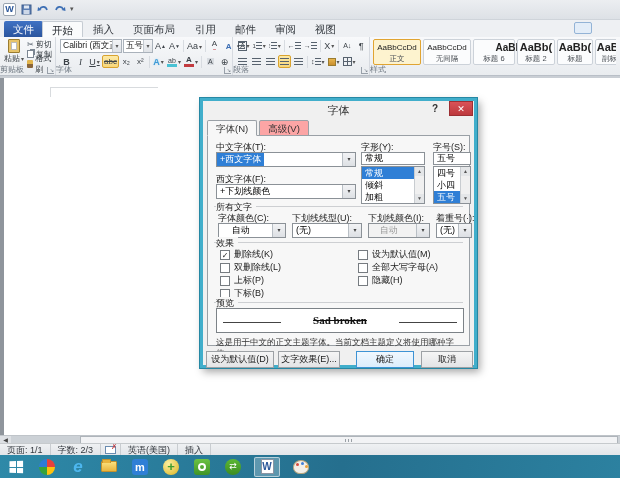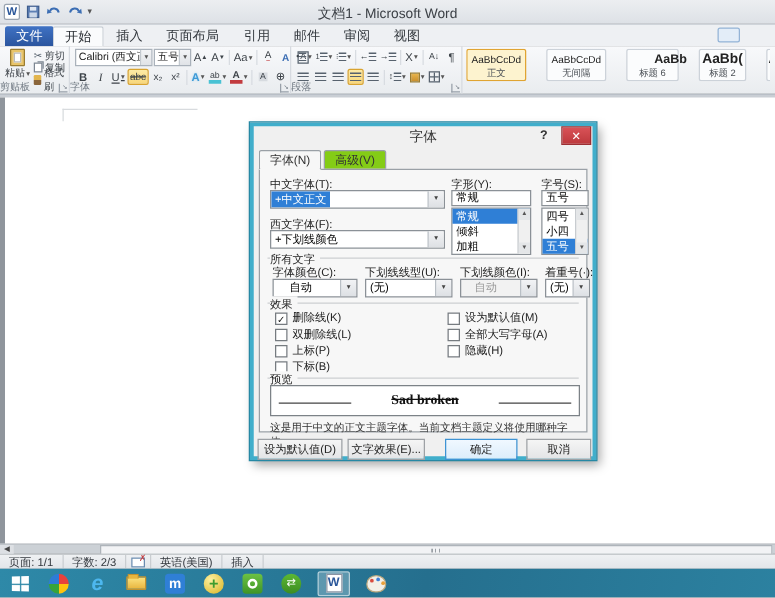--- a/index.html
+++ b/index.html
@@ -55,21 +55,21 @@
   .clipicon { width:12px; height:14px; margin:0 auto; background:#e8c46a; border:1px solid #9a7c30; border-radius:1px; position:relative; }
   .clipicon::after { content:""; position:absolute; left:2px; top:2px; right:2px; bottom:2px; background:#fff; border:1px solid #bbb; }
   .pastelbl { font-size:8px; color:#3c4248; }
   .clipcol { position:absolute; left:27px; top:2px; width:27px; }
   .clipbtn { height:10px; display:flex; align-items:center; gap:2px; font-size:8px; color:#3c4248; }
   .cicon { font-size:8px; color:#55606c; }
   .copyic { width:7px; height:8px; border:1px solid #7c8692; background:#fff; box-shadow:2px -2px 0 -1px #7c8692; }
   .fpic { width:8px; height:8px; background:linear-gradient(#e2b54d 50%,#8a653a 50%); border-radius:1px; }
 
   
-  .chips { position:absolute; left:3px; top:2px; width:243px; height:26px; display:flex; gap:16px; overflow:hidden; }
+  .chips { position:absolute; left:3px; top:2px; width:243px; height:26px; display:flex; gap:2px; overflow:hidden; }
   .chip { border:1px solid #ccd2d9; background:#fbfcfd; border-radius:2px; flex:none;
     display:flex; flex-direction:column; align-items:center; justify-content:center; }
   .chip.sel { border:1px solid #e0a432; background:#fdf3cf; }
   .csample { line-height:13px; white-space:nowrap; color:#222; }
   .cname { font-size:7.5px; color:#4a4f55; line-height:9px; white-space:nowrap; }
   .s-body { font-size:8px; }
   .s-h1 { font-size:10px; font-weight:bold;margin-left:29px; }
   .s-h2 { font-size:11px; font-weight:bold; }
 
   
@@ -82,21 +82,21 @@
   .pilcrow { font-size:10px; color:#8a9097; }
 
   
   .dlg { position:absolute; left:200px; top:98px; width:277px; height:270px; background:#f0f0f0;
     border:3px solid #41aecb; outline:1px solid #2688a4; box-shadow:3px 4px 8px rgba(0,0,0,.35); z-index:10; }
   .dtitle { position:absolute; left:0; right:0; top:0; height:18px; text-align:center; font-size:11px; color:#333; line-height:18px; }
   .dhelp { position:absolute; right:32px; top:2px; width:14px; height:14px; text-align:center; font-weight:bold; font-size:10px; color:#333; }
   .dclose { position:absolute; right:1px; top:0px; width:24px; height:15px; background:linear-gradient(#d95257,#bd393d);
     color:#fff; font-size:9px; text-align:center; line-height:14px; border:1px solid #9c2f33; }
   .dtabs { position:absolute; left:4px; top:19px; height:16px; display:flex; }
-  .dtab { padding:1px 8px; font-size:9.5px; color:#333; border:1px solid #9aa0a6; background:#84cc16;
+  .dtab { padding:1px 8px; font-size:9.5px; color:#333; border:1px solid #9aa0a6; background:#fca5a5;
     border-radius:2px 2px 0 0; margin-right:2px; line-height:13px; }
   .dtab.act { background:#f7f7f7; border-bottom:1px solid #f7f7f7; position:relative; z-index:2; }
   .dpanel { position:absolute; left:4px; right:4px; top:34px; height:211px; background:#f7f7f7; border:1px solid #9aa0a6; }
   .dlabel { position:absolute; font-size:9px; color:#222; white-space:nowrap; }
   .combo { position:absolute; height:15px; background:#fff; border:1px solid #8b9197; font-size:9px;
     display:flex; align-items:center; overflow:hidden; }
   .combo .tx { padding:0 3px; white-space:nowrap; }
   .combo .tx.hl { background:#2f7fd6; color:#fff; }
   .combo .dd { margin-left:auto; align-self:stretch; width:13px; text-align:center; font-size:6px; line-height:13px; color:#444;
     background:linear-gradient(#f2f3f5,#dde0e4); border-left:1px solid #b9bfc5; }
@@ -182,21 +182,20 @@
           </svg>
       </div>
       <div class="qbtn">
         <svg width="12" height="10">
             <path d="M9 5 C8 2, 3 2, 2 6" fill="none" stroke="#3c6eb4" stroke-width="1.6"></path>
             <path d="M11 3 L7.5 6 L11.5 7 Z" fill="#3c6eb4"></path>
           </svg>
       </div>
       <div class="qcaret">▾</div>
     </div>
-    <div class="title">文档1 - Microsoft Word</div>
   </div>
 
   <div class="tabrow">
     <div class="rtab file" style="left:4px">文件</div>
     <div class="rtab active" style="left:42px">开始</div>
     <div class="rtab" style="left:84px">插入</div>
     <div class="rtab" style="left:124px">页面布局</div>
     <div class="rtab" style="left:186px">引用</div>
     <div class="rtab" style="left:226px">邮件</div>
     <div class="rtab" style="left:266px">审阅</div>
@@ -383,20 +382,21 @@
         <div class="chip" style="width:36px">
           <span class="csample s-h2">AaBb(</span>
           <span class="cname">标题</span>
         </div>
         <div class="chip" style="width:36px">
           <span class="csample s-h2">AaBb(</span>
           <span class="cname">副标题</span>
         </div>
 
       </div>
+      <div class="glabel" style="right:120px">样式</div>
     </div>
   </div>
 
   <div class="docarea">
     <div class="lstrip"></div>
     <div class="cmark-h"></div>
     <div class="cmark-v"></div>
   </div>
 
   <div class="dlg">
@@ -409,21 +409,21 @@
       <div class="dtab">高级(V)</div>
     </div>
 
     <div class="dpanel">
 
       <div class="dlabel" style="left:8px;top:5px">中文字体(T):</div>
       <div class="dlabel" style="left:153px;top:5px">字形(Y):</div>
       <div class="dlabel" style="left:225px;top:5px">字号(S):</div>
 
       <div class="combo" style="left:8px;top:16px;width:140px">
-        <span class="tx hl">+中文正文</span>
+        <span class="tx hl">+西文字体</span>
         <span class="dd">▾</span>
       </div>
 
       <div class="tbox" style="left:153px;top:16px;width:64px">常规</div>
       <div class="lbox" style="left:153px;top:30px;width:64px;height:38px">
         <div class="litem sel">常规</div>
         <div class="litem">倾斜</div>
         <div class="litem">加粗</div>
         <div class="lsb">
             <span class="a up">▲</span>

